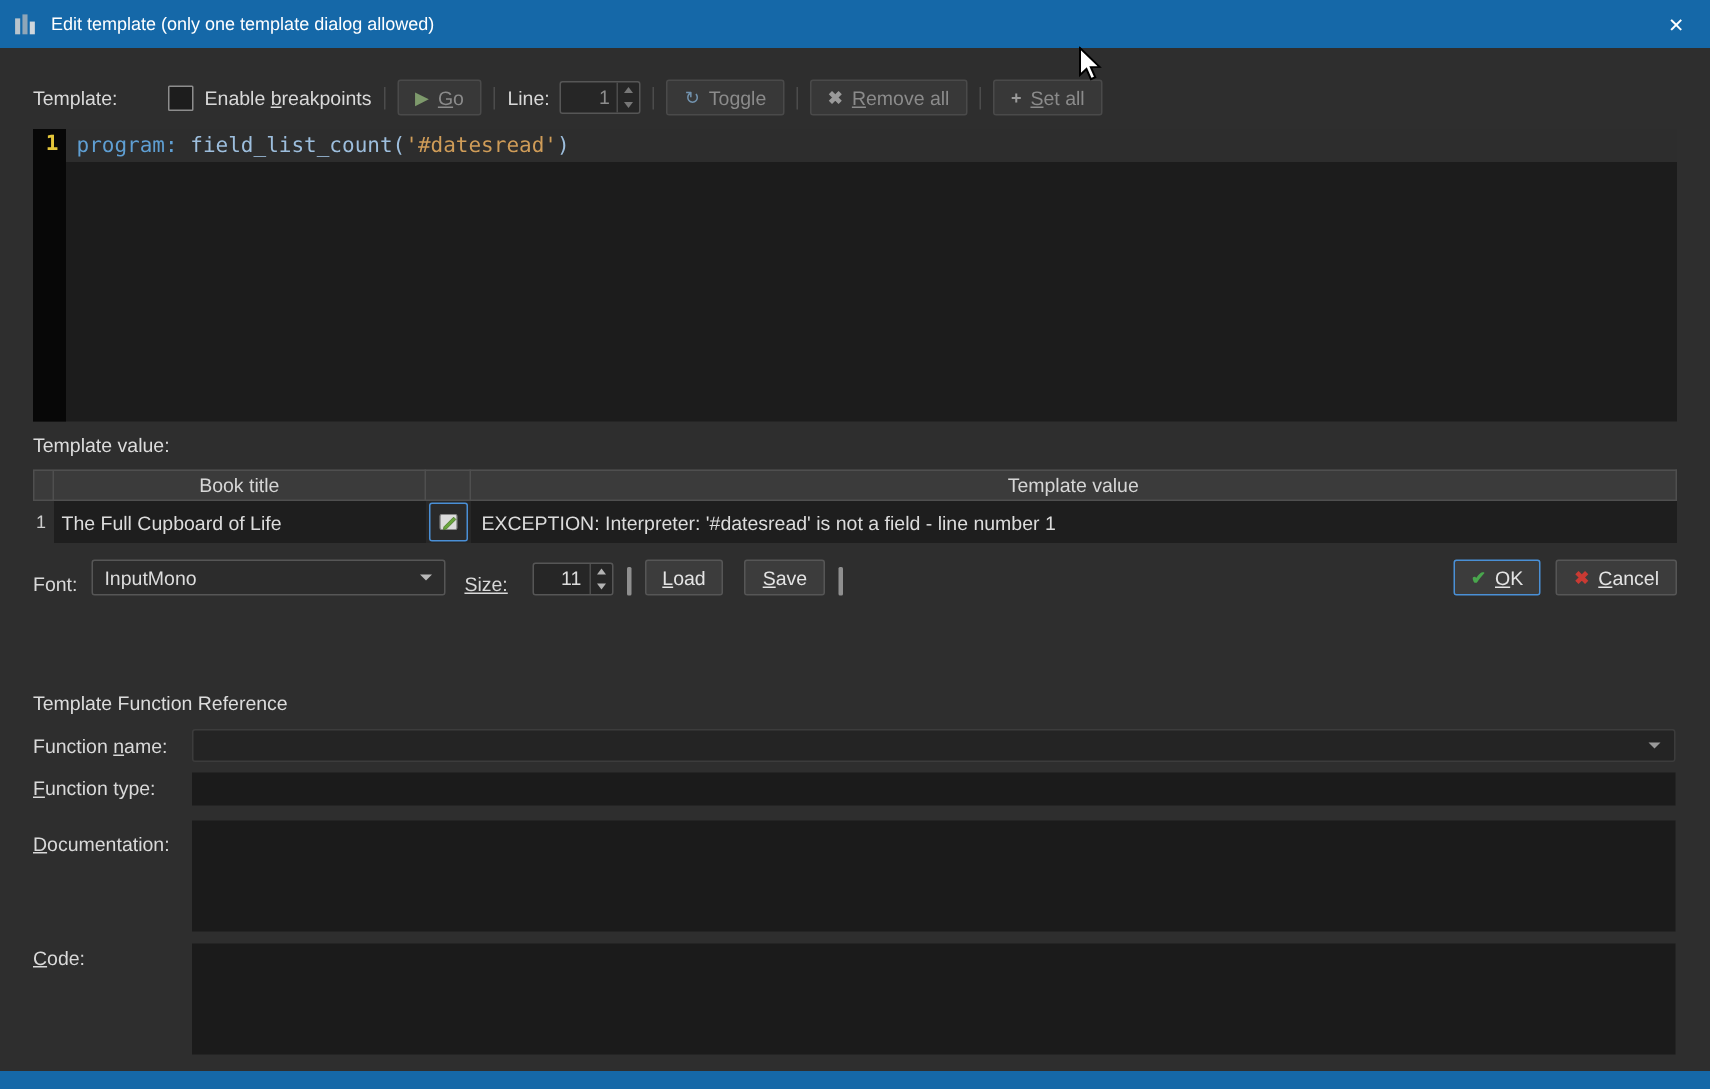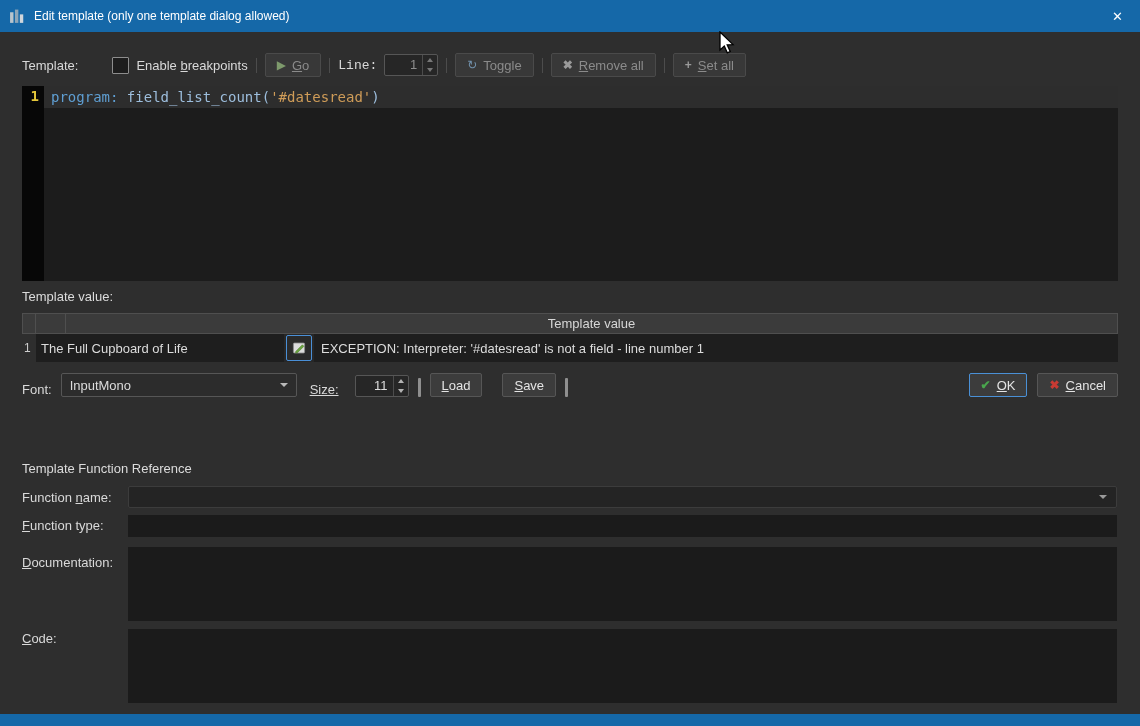--- a/index.html
+++ b/index.html
@@ -118,21 +118,21 @@
   <div class="toolbar">
     <span class="lbl">Template:</span>
     <span class="checkbox"></span>
     <span class="lbl">Enable <u>b</u>reakpoints</span>
     <span class="tsep"></span>
     <span class="btn disabled">
       <span class="ic ic-go">▶</span>
       <span><u>G</u>o</span>
     </span>
     <span class="tsep"></span>
-    <span class="lbl" style="margin-right:7px;font-family:Liberation Mono, monospace;">Line:</span>
+    <span class="lbl" style="margin-right:7px;">Line:</span>
     <span class="spin disabled">
       <span class="val">1</span>
       <span class="arrows">
         <div>
             <span class="tri-up"></span>
           </div>
         <div>
             <span class="tri-down"></span>
           </div>
       </span>
@@ -160,20 +160,21 @@
     </div>
     <div class="code-pane">
       <div class="code-line"><span class="tok-kw">program:</span><span class="tok-fn"> field_list_count(</span><span class="tok-str">'#datesread'</span><span class="tok-fn">)</span></div>
     </div>
   </div>
 
   <div class="tv-label">Template value:</div>
   <div class="tv-table">
     <div class="thead">
       <div class="th th-corner"></div>
+      <div class="th th-book">Book title</div>
       <div class="th th-btn"></div>
       <div class="th th-value">Template value</div>
     </div>
     <div class="trow">
       <div class="td td-num">1</div>
       <div class="td td-book">The Full Cupboard of Life</div>
       <div class="td td-btn">
         <div class="edit-btn">
           <svg width="16" height="16" viewBox="0 0 16 16">
             <rect x="2.4" y="3" width="11.2" height="10" rx="1" fill="#dcdcdc" stroke="#8a8a8a" stroke-width="0.8"></rect>
@@ -200,21 +201,21 @@
           </div>
         <div>
             <span class="tri-down"></span>
           </div>
       </span>
     </span>
     <span class="vsep"></span>
     <span class="btn">
         <span><u>L</u>oad</span>
       </span>
-    <span class="btn" style="margin-left:20px;">
+    <span class="btn" style="margin-left:14px;">
         <span><u>S</u>ave</span>
       </span>
     <span class="vsep"></span>
     <span class="btn ok-btn">
       <span class="ic ic-ok">✔</span>
       <span><u>O</u>K</span>
     </span>
     <span class="btn cancel-btn">
       <span class="ic ic-cancel">✖</span>
       <span><u>C</u>ancel</span>

